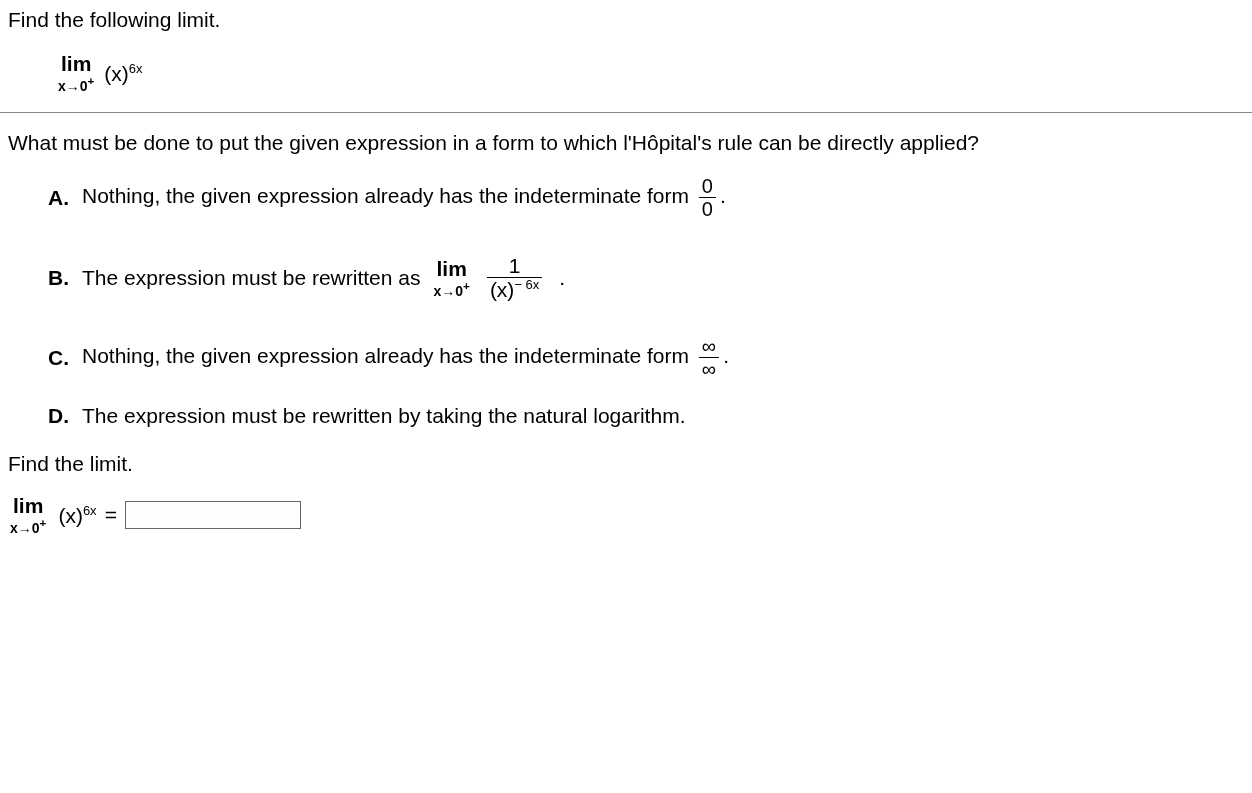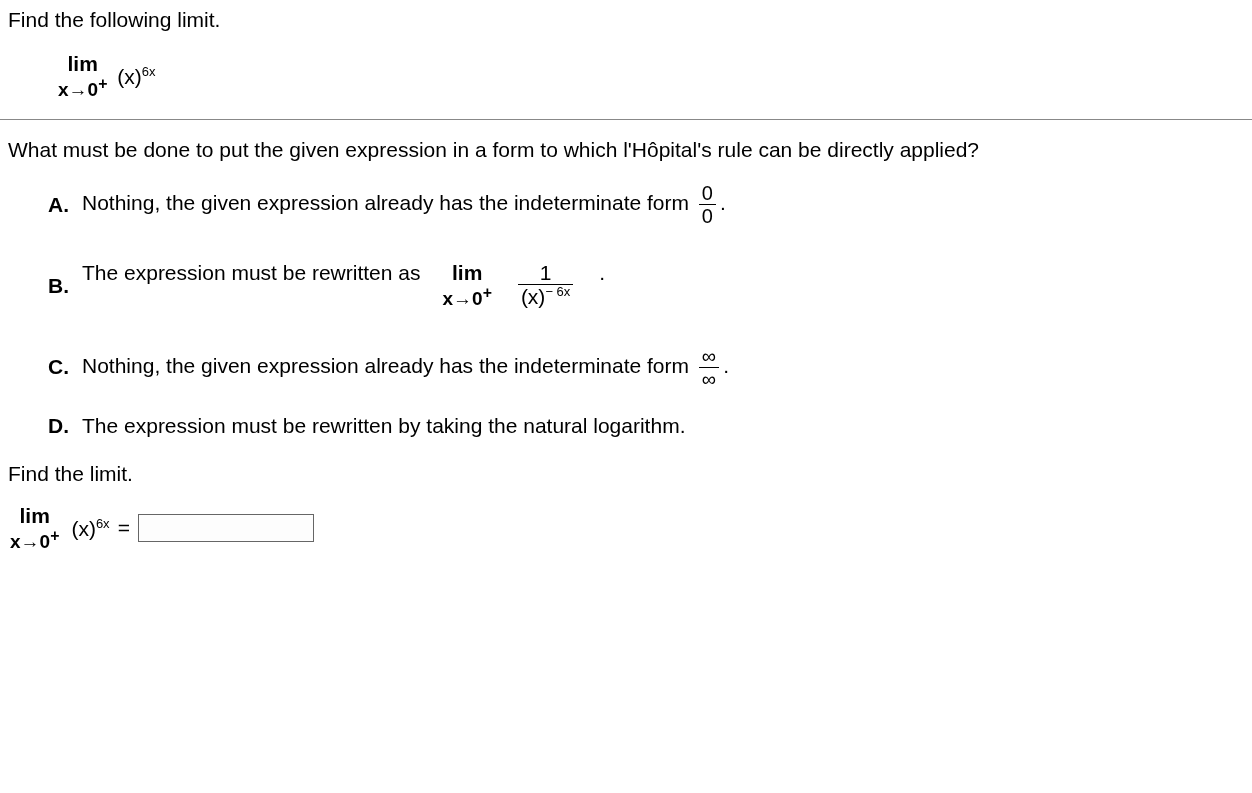--- a/index.html
+++ b/index.html
@@ -22,21 +22,21 @@
   }
   .limit-block {
     display: inline-block;
     vertical-align: middle;
     text-align: center;
     margin-left: 50px;
     font-weight: bold;
   }
   .limit-block.no-indent { margin-left: 0; }
   .lim-top, .lim-bot { display:block; line-height:1.1; }
-  .lim-bot { font-size: 19px; }
+  .lim-bot { font-size: 14px; }
   .expr-sup { vertical-align: super; font-size: 13px; }
   .after-lim { display:inline-block; vertical-align:middle; margin-left:4px;}
   .section-q {
     margin: 0 0 20px 0;
   }
   .choices {
     margin-left: 40px;
   }
   .choice-row {
     display: flex;
@@ -101,21 +101,21 @@
       <span>Nothing, the given expression already has the indeterminate form </span>
       <span class="frac small-frac">
         <span class="num">0</span>
         <span class="den">0</span>
       </span><span>.</span>
     </span>
   </div>
 
   <div class="choice-row">
     <span class="choice-label">B.</span>
-    <span style="display:flex; gap:22px;">
+    <span style="display:flex; align-items:center; gap:13px;">
       <span>The expression must be rewritten as </span>
       <span class="limit-block no-indent">
         <span class="lim-top">lim</span>
         <span class="lim-bot"><span>x→0</span><sup>+</sup></span>
       </span>
       <span class="frac">
         <span class="num">1</span>
         <span class="den"><span>(x)</span><span class="expr-sup">− 6x</span></span>
       </span>
         <span>.</span>

